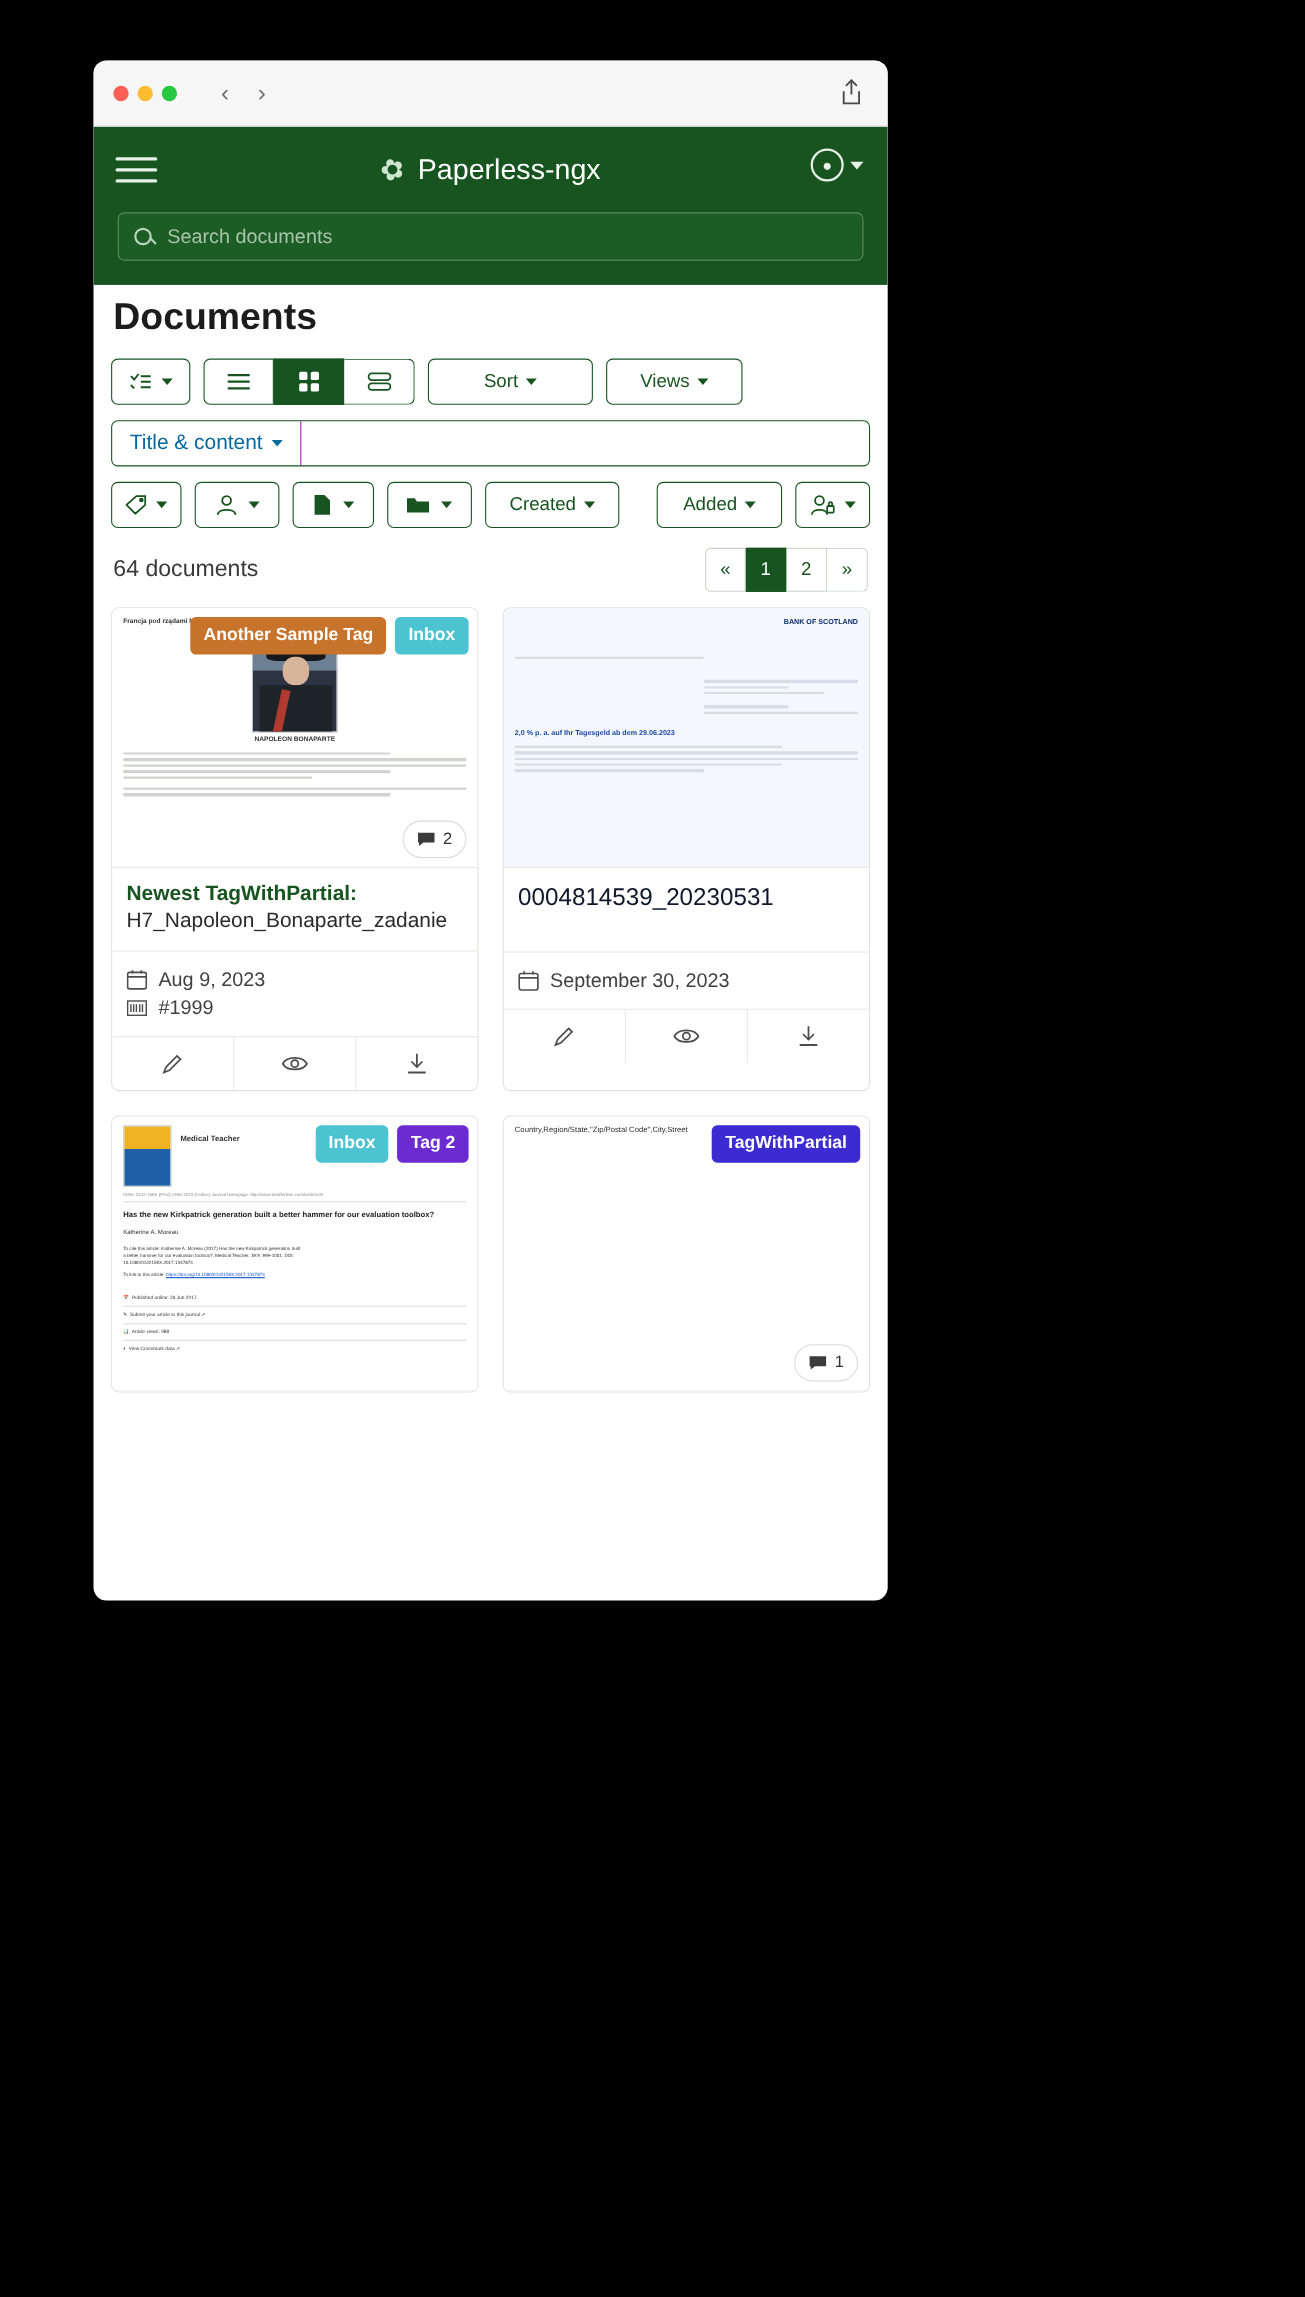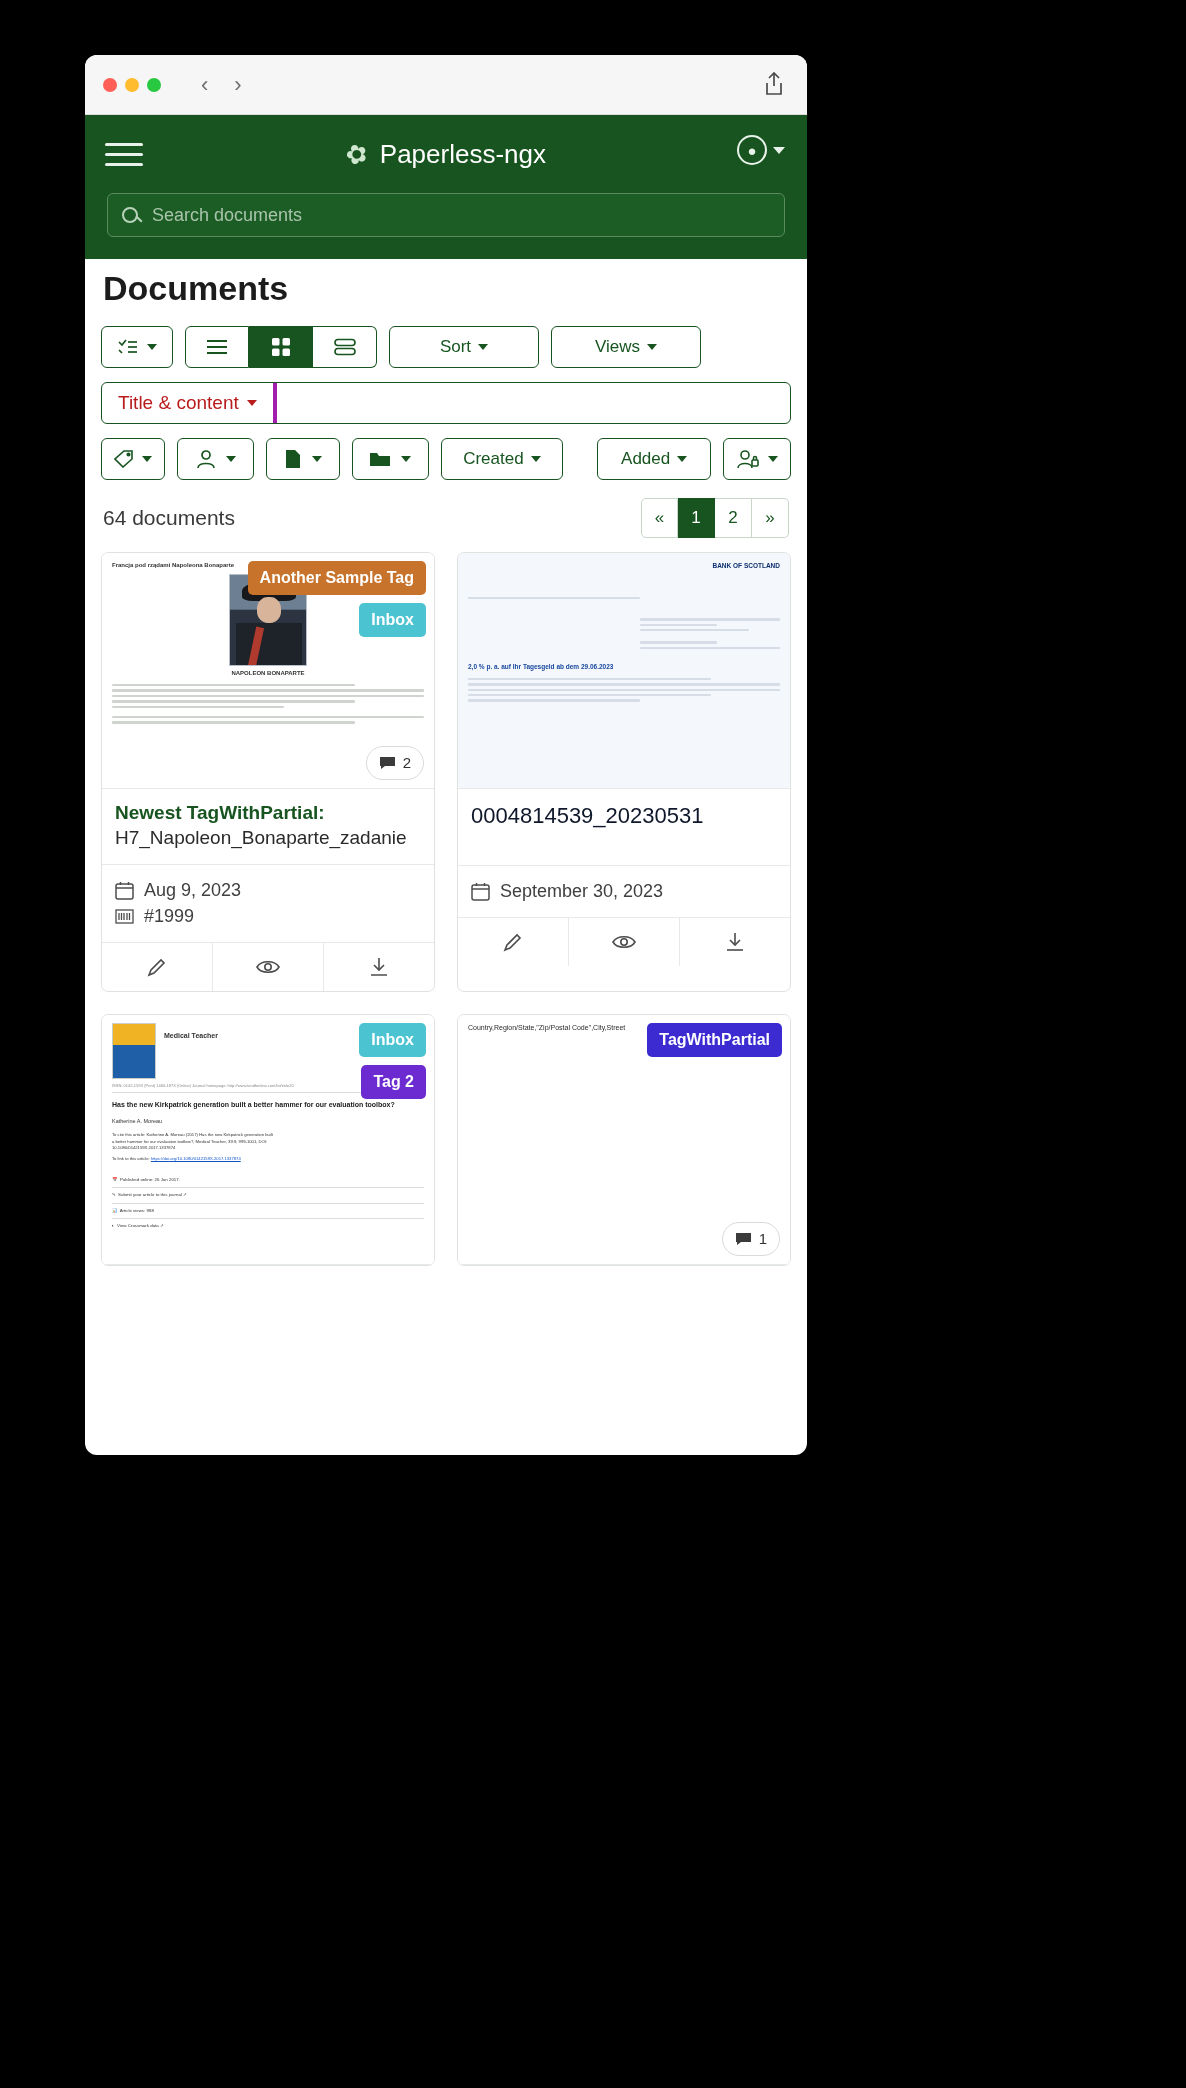--- a/index.html
+++ b/index.html
@@ -122,22 +122,22 @@
 
   .wide-pill {
     flex: 1;
     height: 42px;
     border: 1px solid #17541f;
     border-radius: 6px;
     display: flex; align-items: center;
   }
   .wide-pill .seg {
     display: flex; align-items: center; gap: 8px;
-    padding: 0 16px; color: #b91c1c; font-size: 19px; height: 100%;
-    border-right: 4px solid #a21caf;
+    padding: 0 16px; color: #0369a1; font-size: 19px; height: 100%;
+    border-right: 1px solid #a21caf;
   }
 
   #count-row { display: flex; align-items: center; justify-content: space-between; margin: 18px 2px 14px 2px; }
   #doc-count { font-size: 21px; color: #3a3a3a; }
   #pager { display: flex; }
   #pager .pg {
     min-width: 37px; height: 40px;
     border: 1px solid #c9d6ca;
     border-left-width: 0;
     display: flex; align-items: center; justify-content: center;
@@ -161,21 +161,21 @@
     height: 236px;
     background: #fff;
     overflow: hidden;
     border-bottom: 1px solid #e6e9e6;
     padding: 8px 10px;
     font-size: 5.2px;
     color: #333;
     line-height: 1.5;
   }
   .thumb.blue { background: #f4f7fb; }
-  .tags { position: absolute; right: 8px; top: 8px; display: flex; flex-direction: column; align-items: flex-end; gap: 8px; z-index: 3; }
+  .tags { position: absolute; right: 8px; top: 8px; display: flex; flex-direction: row; align-items: flex-end; gap: 8px; z-index: 3; }
   .tag {
     font-size: 16px; font-weight: bold; color: #fff;
     border-radius: 5px; padding: 5px 12px; white-space: nowrap;
   }
   .comment-bubble {
     position: absolute; right: 10px; bottom: 8px;
     background: #fff; border: 1px solid #d8dcd8; border-radius: 22px;
     height: 34px; min-width: 58px; display: flex; align-items: center; gap: 7px;
     justify-content: center; font-size: 15px; color: #333; z-index: 3;
   }
@@ -298,21 +298,21 @@
             <rect x="1" y="1.5" width="20" height="6" rx="3"></rect>
               <rect x="1" y="10.5" width="20" height="6" rx="3"></rect>
           </svg>
         </div>
       </div>
 
       <div class="btn" style="width:150px;">
         <span>Sort</span>
         <span class="caret-dn"></span>
       </div>
-      <div class="btn" style="width:150px;">
+      <div class="btn" style="width:124px;">
         <span>Views</span>
         <span class="caret-dn"></span>
       </div>
     </div>
 
     <div class="toolrow">
       <div class="wide-pill">
         <div class="seg">
           <span>Title &amp; content</span>
           <span class="caret-dn"></span>

